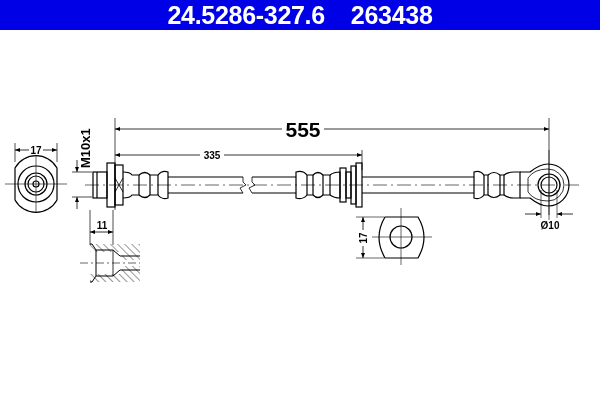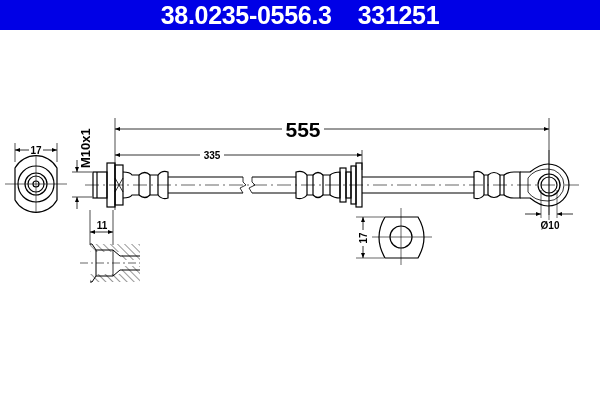--- a/index.html
+++ b/index.html
@@ -7,23 +7,23 @@
   .header { position: absolute; left: 0; top: 0; width: 600px; height: 30px; background: #0000e6; display: flex; justify-content: center; align-items: center; }
   .header span { color: #ffffff; font-weight: bold; font-size: 25px; letter-spacing: -0.3px; font-family: "Liberation Sans", sans-serif; }
   .header .gap { display: inline-block; width: 26px; }
   svg { position: absolute; left: 0; top: 0; }
   .dim { font-family: "Liberation Sans", sans-serif; font-weight: bold; fill: #000; }
 </style>
 </head>
 <body>
 
 <div class="header">
-  <span>38.0235-0556.3</span>
+  <span>24.5286-327.6</span>
   <span class="gap"></span>
-  <span>331251</span>
+  <span>263438</span>
 </div>
 
 <svg width="600" height="400" viewBox="0 0 600 400" xmlns="http://www.w3.org/2000/svg">
   <defs>
     <marker id="arr" viewBox="0 0 10 10" refX="10" refY="5" markerWidth="7" markerHeight="5" orient="auto-start-reverse" markerUnits="userSpaceOnUse">
       <path d="M0,1 L10,5 L0,9 z" fill="#000"></path>
     </marker>
     <pattern id="hatch" width="5" height="5" patternUnits="userSpaceOnUse" patternTransform="rotate(-45)">
       <line x1="0" y1="0" x2="0" y2="5" stroke="#000" stroke-width="0.8"></line>
     </pattern>

